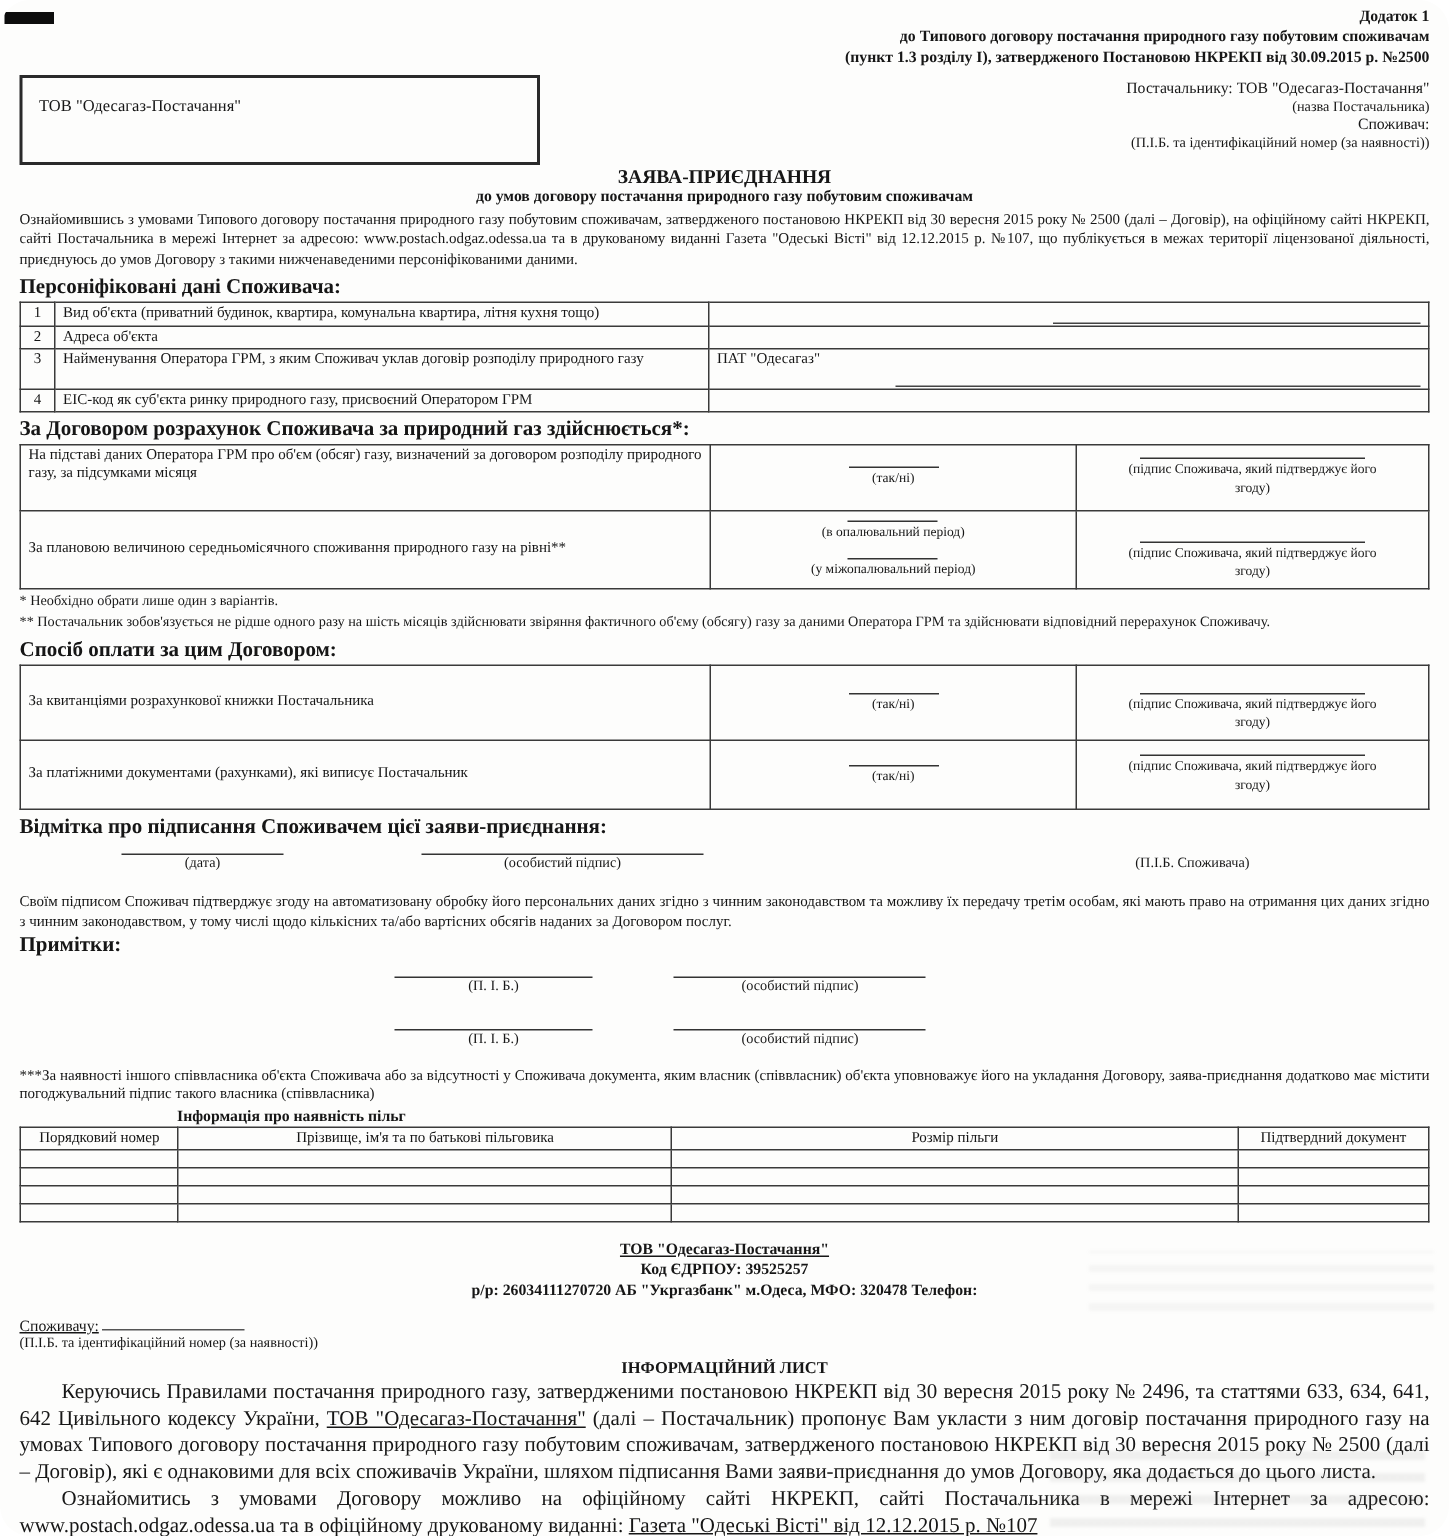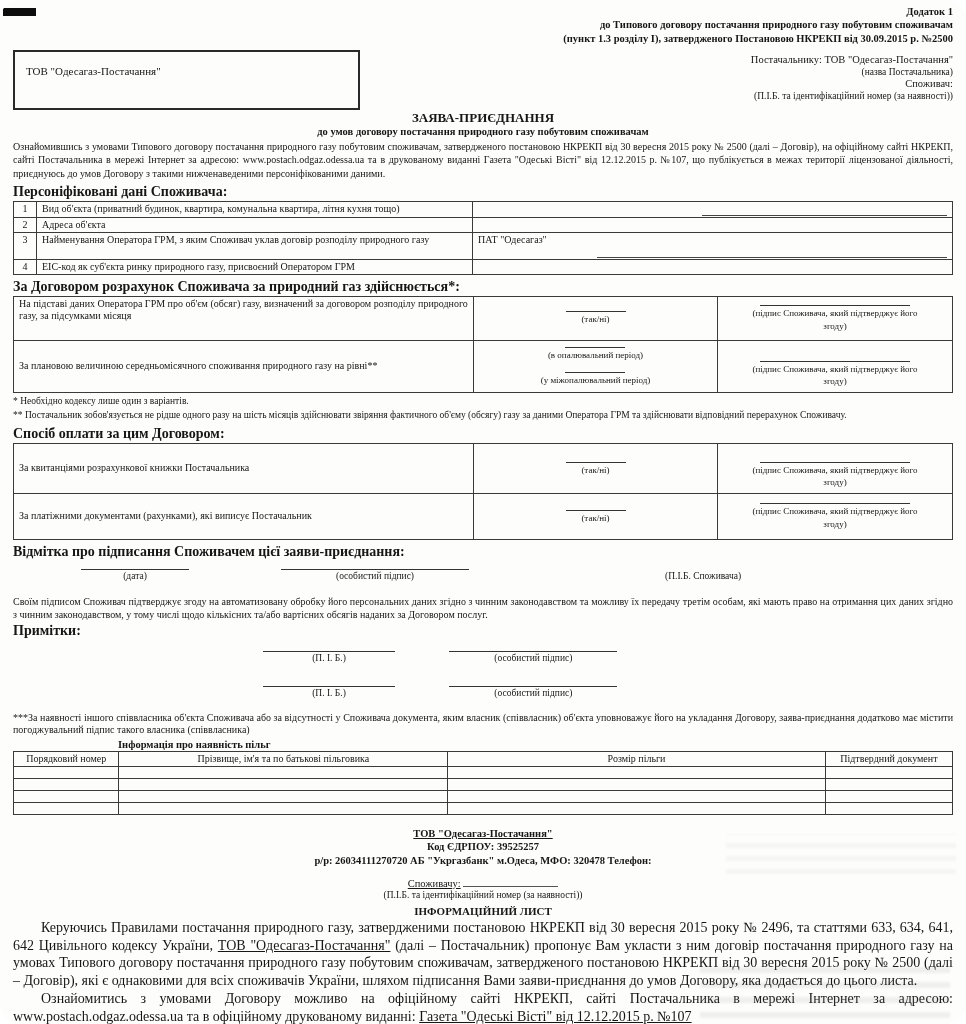--- a/index.html
+++ b/index.html
@@ -45,39 +45,39 @@
 
   .sig-group { display:inline-block; text-align:center; vertical-align:top; }
   .sig-line { display:block; border-bottom:1px solid #333; height:2px; margin:0 auto 1px auto; }
   .w60{width:60px} .w150{width:150px} .w170{width:170px}
 
   .fn { font-size:9.5px; line-height:1.25; margin-top:3px; }
 
   .sigrow { position:relative; height:27px; font-size:9.5px; margin-top:8px; }
   .g-date { position:absolute; left:68px; width:108px; text-align:center; }
   .g-sig  { position:absolute; left:268px; width:188px; text-align:center; }
-  .g-name { position:absolute; left:652px; width:140px; text-align:left; padding-top:3px; }
+  .g-name { position:absolute; left:680px; width:140px; text-align:right; padding-top:3px; }
 
   .consent { font-size:10px; text-align:justify; line-height:1.3; }
   .blank { display:inline-block; border-bottom:1px solid #333; height:10px; vertical-align:baseline; }
   .note-line { font-size:10px; line-height:1.3; }
 
   .pair-row { margin:10px 0 0 250px; height:25px; font-size:9.5px; }
   .pair-row .g1 { display:inline-block; width:132px; text-align:center; vertical-align:top; }
   .pair-row .g2 { display:inline-block; width:168px; margin-left:52px; text-align:center; vertical-align:top; }
 
   .benefits-h { font-weight:bold; font-size:10.5px; margin:2px 0 1px 105px; }
   .benefits td { text-align:center; height:12px; padding:0 4px; line-height:1.2; }
   .benefits .hrow td { padding:1px 4px; }
   .bc1{width:102px} .bc2{width:318px} .bc3{width:365px} .bc4{width:123px}
 
   .bank-center { text-align:center; font-weight:bold; font-size:10.5px; line-height:1.3; margin-top:12px; }
   .u { text-decoration:underline; }
 
-  .consumer-to { text-align:center; font-size:10.5px; margin-top:9px; line-height:1.2; }
+  .consumer-to { text-align:left; font-size:10.5px; margin-top:9px; line-height:1.2; }
   .consumer-to .trail { display:inline-block; width:95px; border-bottom:1px solid #555; height:10px; }
 
   .il-title { text-align:center; font-weight:bold; font-size:11px; margin:3px 0 2px 0; }
   .il-p { margin:0; text-indent:28px; font-size:14px; text-align:justify; line-height:1.27; }
 
   .ghost1 { position:absolute; right:16px; bottom:6px; width:250px; height:60px;
     background:repeating-linear-gradient(0deg, rgba(120,120,120,0.10) 0 6px, rgba(255,255,255,0) 6px 15px);
     filter:blur(1px); }
   .ghost2 { position:absolute; right:10px; bottom:150px; width:230px; height:40px;
     background:repeating-linear-gradient(0deg, rgba(120,120,120,0.06) 0 5px, rgba(255,255,255,0) 5px 13px);
@@ -176,21 +176,21 @@
         </td>
         <td class="c3 bottom">
           <span class="sig-group w170">
             <span class="sig-line w150"></span>
             <span class="cap">(підпис Споживача, який підтверджує його згоду)</span>
           </span>
         </td>
       </tr>
     </tbody>
       </table>
-    <div class="fn">* Необхідно кодексу лише один з варіантів.</div>
+    <div class="fn">* Необхідно обрати лише один з варіантів.</div>
     <div class="fn">** Постачальник зобов'язується не рідше одного разу на шість місяців здійснювати звіряння фактичного об'єму (обсягу) газу за даними Оператора ГРМ та здійснювати відповідний перерахунок Споживачу.</div>
 
     <div class="sec-h">Спосіб оплати за цим Договором:</div>
     <table class="tbl grid3">
       <tbody>
           <tr>
         <td class="c1" style="height:50px;vertical-align:middle">За квитанціями розрахункової книжки Постачальника</td>
         <td class="c2">
           <span class="sig-group">
             <span class="sig-line w60"></span>

